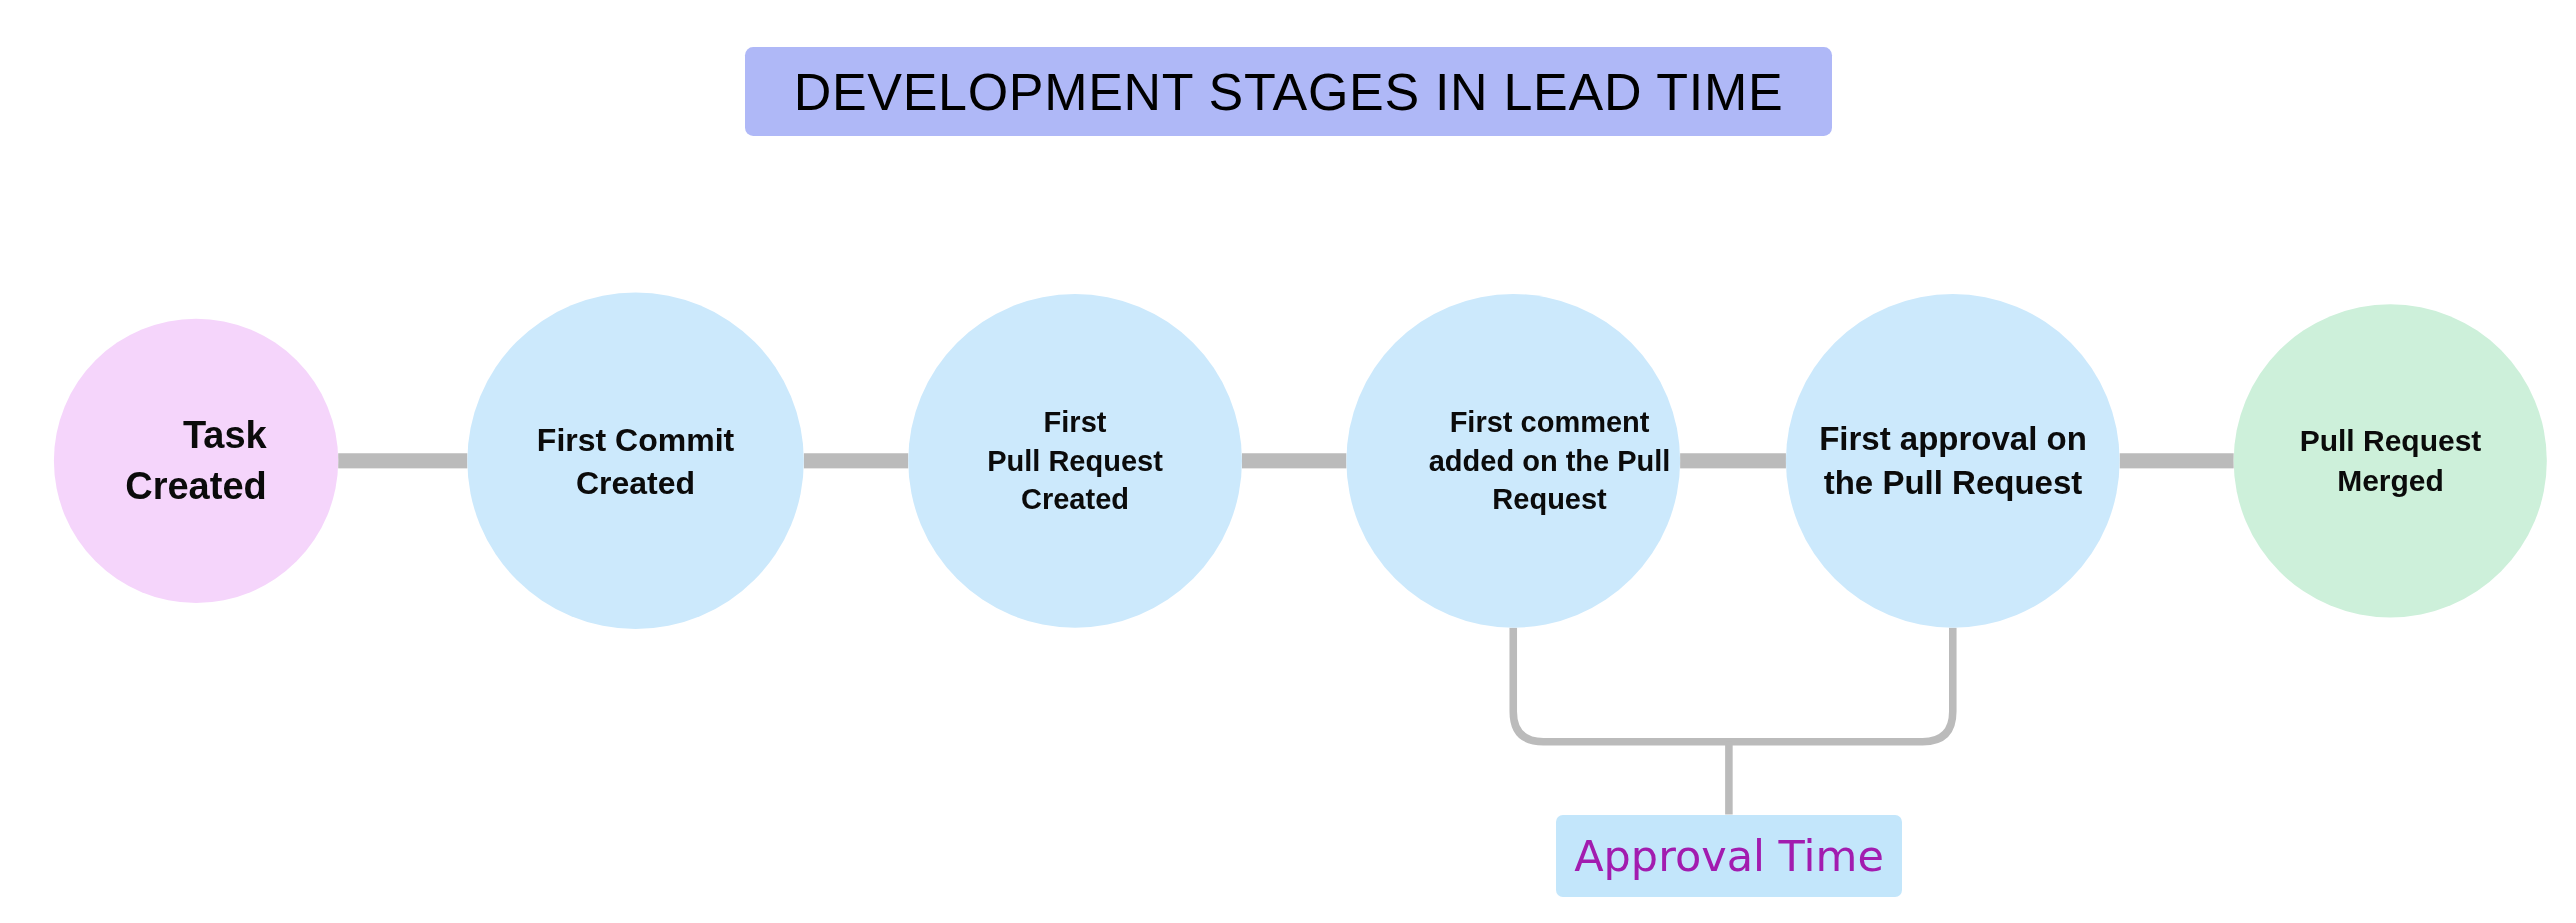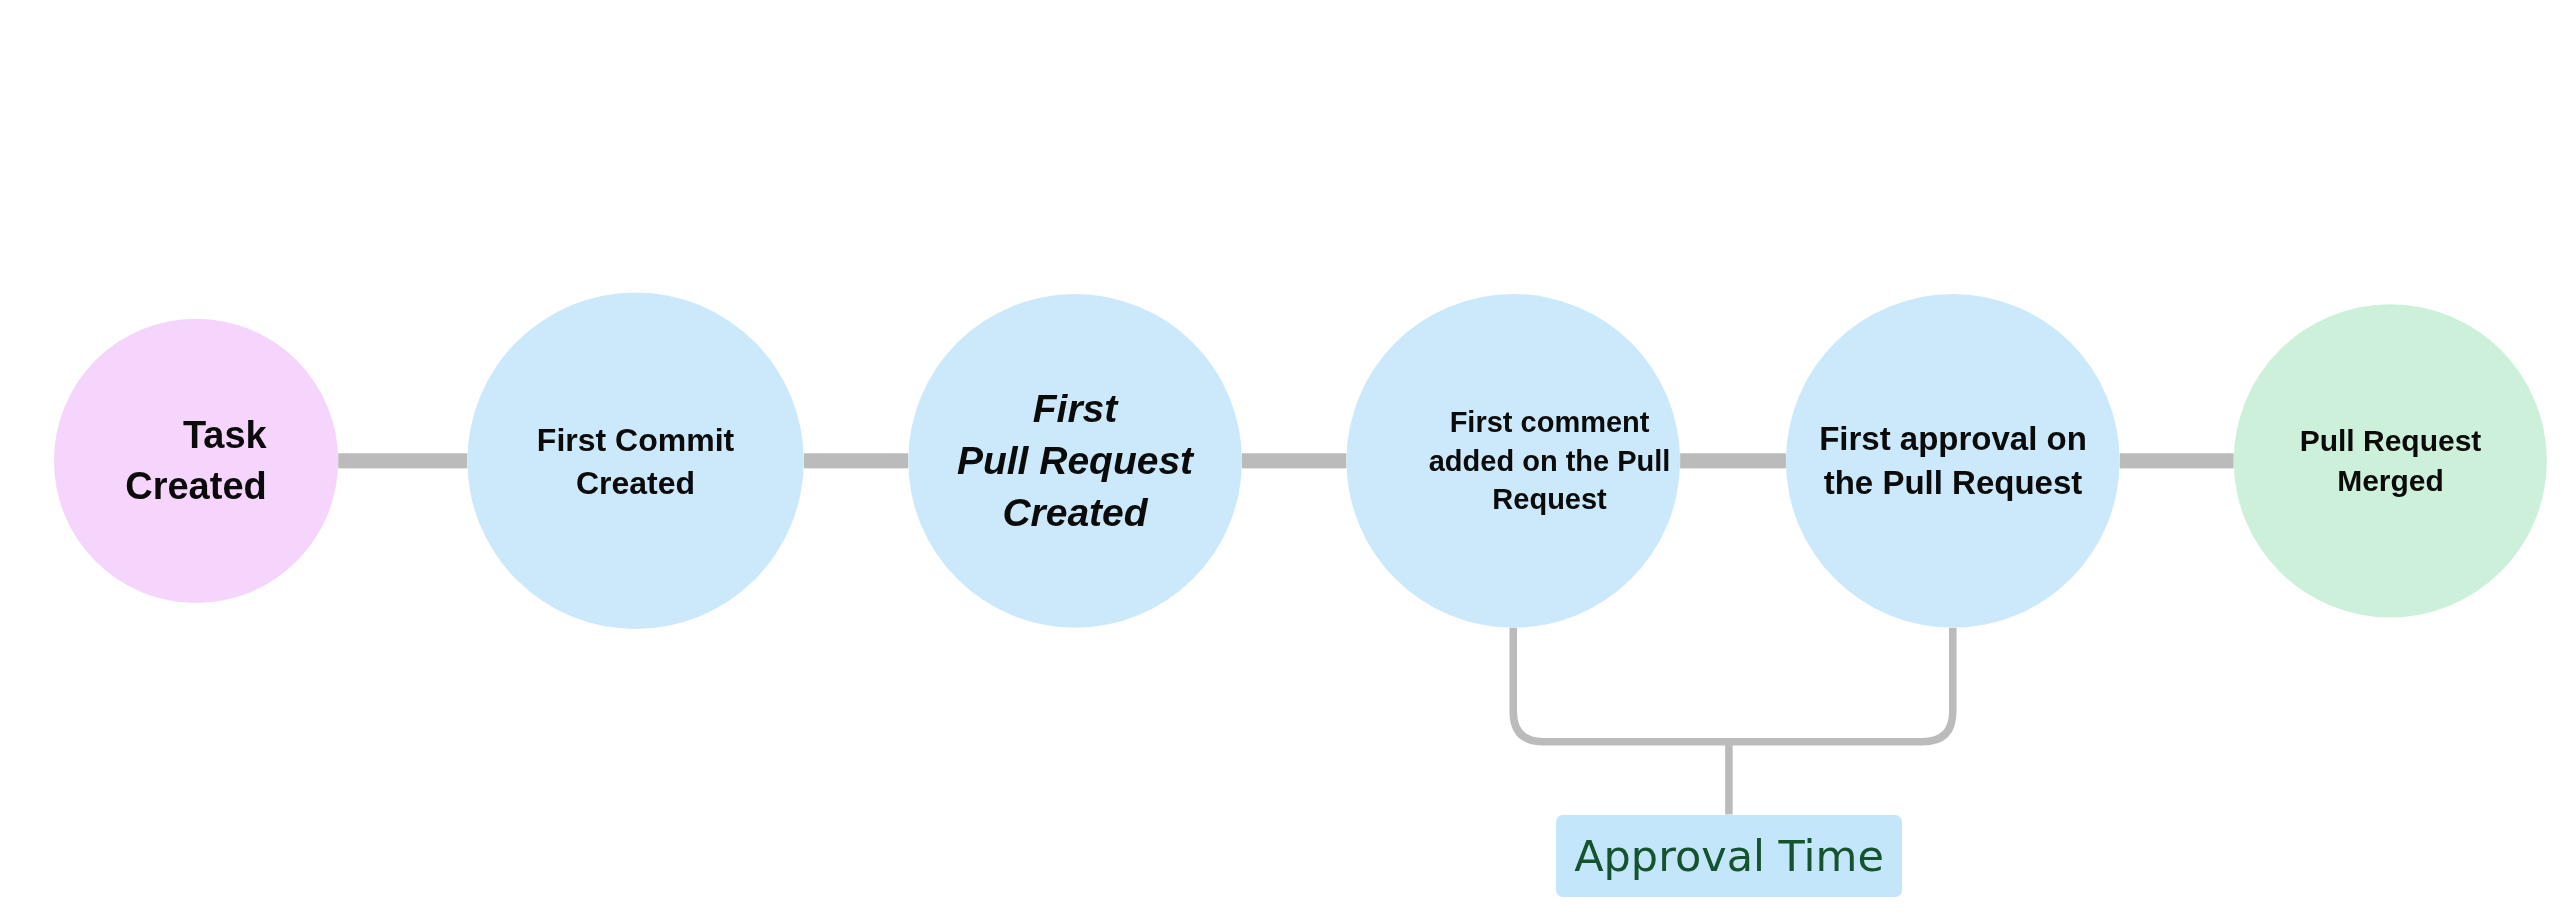--- a/index.html
+++ b/index.html
@@ -81,21 +81,21 @@
     background: #C3E6FB;
     display: flex;
     align-items: center;
     justify-content: center;
     box-sizing: border-box;
   }
   .approval-label {
     font-family: "DejaVu Sans", sans-serif;
     font-size: 43px;
     font-weight: 400;
-    color: #14532d;
+    color: #a21caf;
     white-space: nowrap;
     line-height: 1;
   }
 </style>
 </head>
 <body>
 
 <div id="diagram-root">
 
   <svg id="diagram-svg" viewBox="0 0 3750 1344" xmlns="http://www.w3.org/2000/svg">
@@ -113,32 +113,35 @@
     <g id="circles-layer">
         <circle cx="285" cy="671" r="207" fill="#F5D5FB"></circle>
         <circle cx="925" cy="671" r="245" fill="#CCE9FC"></circle>
         <circle cx="1565" cy="671" r="243" fill="#CCE9FC"></circle>
         <circle cx="2203" cy="671" r="243" fill="#CCE9FC"></circle>
         <circle cx="2843" cy="671" r="243" fill="#CCE9FC"></circle>
         <circle cx="3480" cy="671" r="228" fill="#CDF0DA"></circle>
       </g>
   </svg>
 
+  <div class="title-banner">
+    <div class="title-text">DEVELOPMENT STAGES IN LEAD TIME</div>
+  </div>
 
   <div id="stage-labels">
       <div class="stage-node" style="left: 54px; top: 319px; width: 284px; height: 284px;">
         <div class="stage-label" style="font-size: 38px; text-align: right;">Task
 Created</div>
       </div>
       <div class="stage-node" style="left: 467px; top: 293px; width: 337px; height: 337px;">
         <div class="stage-label" style="font-size: 32px;">First Commit
 Created</div>
       </div>
       <div class="stage-node" style="left: 908px; top: 294px; width: 334px; height: 334px;">
-        <div class="stage-label" style="font-size: 39px; font-style: italic;">First
+        <div class="stage-label" style="font-size: 29px;">First
 Pull Request
 Created</div>
       </div>
       <div class="stage-node" style="left: 1346px; top: 294px; width: 334px; height: 334px; justify-content: flex-end;">
         <div class="stage-label" style="font-size: 29px;">First comment
 added on the Pull
 Request</div>
       </div>
       <div class="stage-node" style="left: 1786px; top: 294px; width: 334px; height: 334px;">
         <div class="stage-label" style="font-size: 33px;">First approval on

